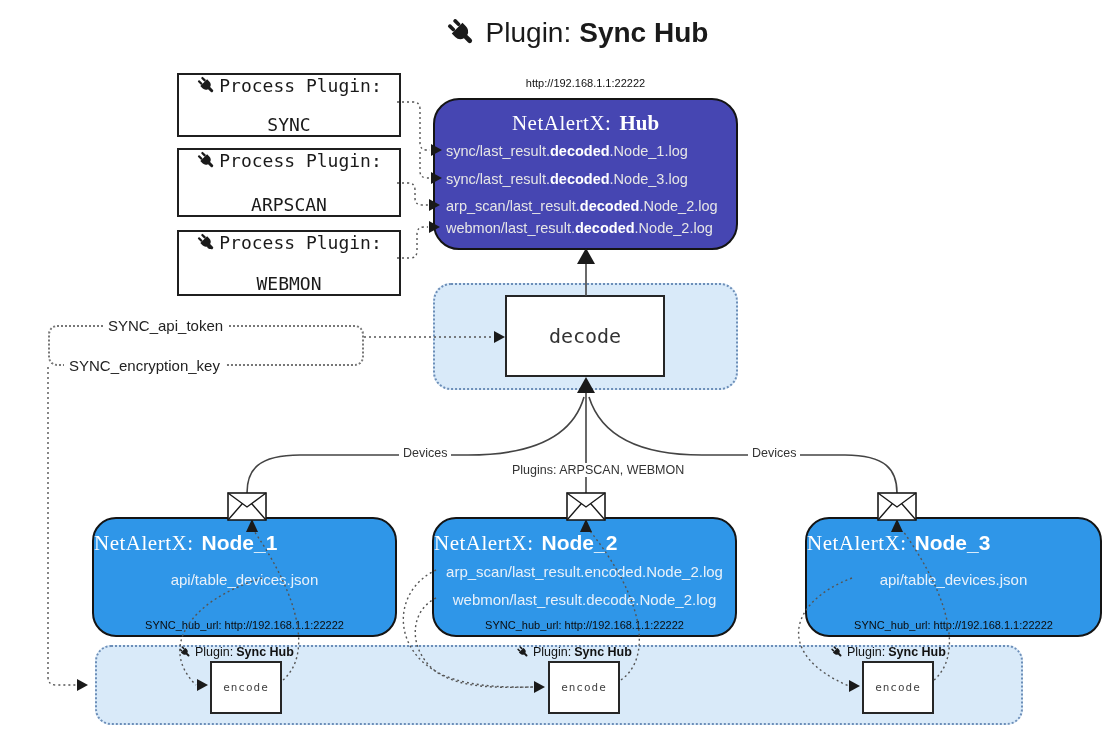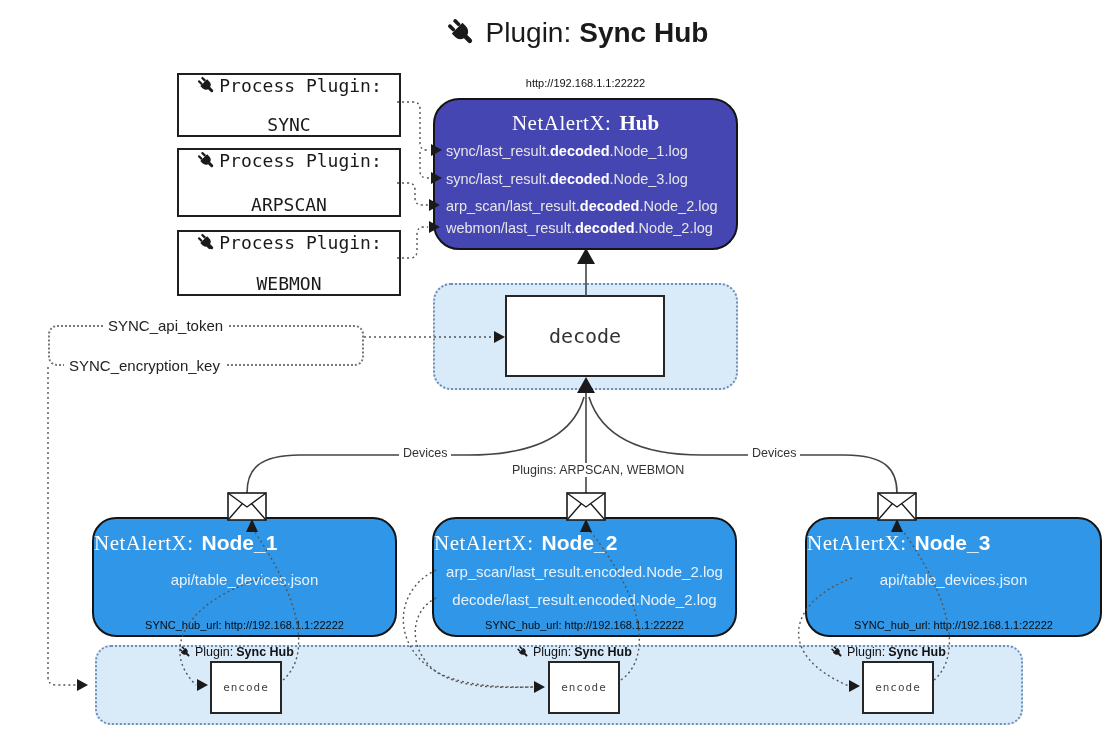--- a/index.html
+++ b/index.html
@@ -119,21 +119,21 @@
   <div class="abs layer1 bracket"></div>
 
   <div class="abs layer1 node" style="left:92px;width:305px;">
     <div class="node-title"><span class="mono">NetAlertX:</span><b>Node_1</b></div>
     <div class="nfile" style="top:52px;">api/table_devices.json</div>
     <div class="nurl">SYNC_hub_url: http://192.168.1.1:22222</div>
   </div>
   <div class="abs layer1 node" style="left:432px;width:305px;">
     <div class="node-title"><span class="mono">NetAlertX:</span><b>Node_2</b></div>
     <div class="nfile" style="top:44px;">arp_scan/last_result.encoded.Node_2.log</div>
-    <div class="nfile" style="top:72px;">decode/last_result.encoded.Node_2.log</div>
+    <div class="nfile" style="top:72px;">webmon/last_result.decode.Node_2.log</div>
     <div class="nurl">SYNC_hub_url: http://192.168.1.1:22222</div>
   </div>
   <div class="abs layer1 node" style="left:772px;width:297px;margin-left:33px;">
     <div class="node-title"><span class="mono">NetAlertX:</span><b>Node_3</b></div>
     <div class="nfile" style="top:52px;">api/table_devices.json</div>
     <div class="nurl">SYNC_hub_url: http://192.168.1.1:22222</div>
   </div>
 
   <div class="abs layer1 eband"></div>
   <div class="abs layer1 eplab" style="left:178px;top:645px;">

